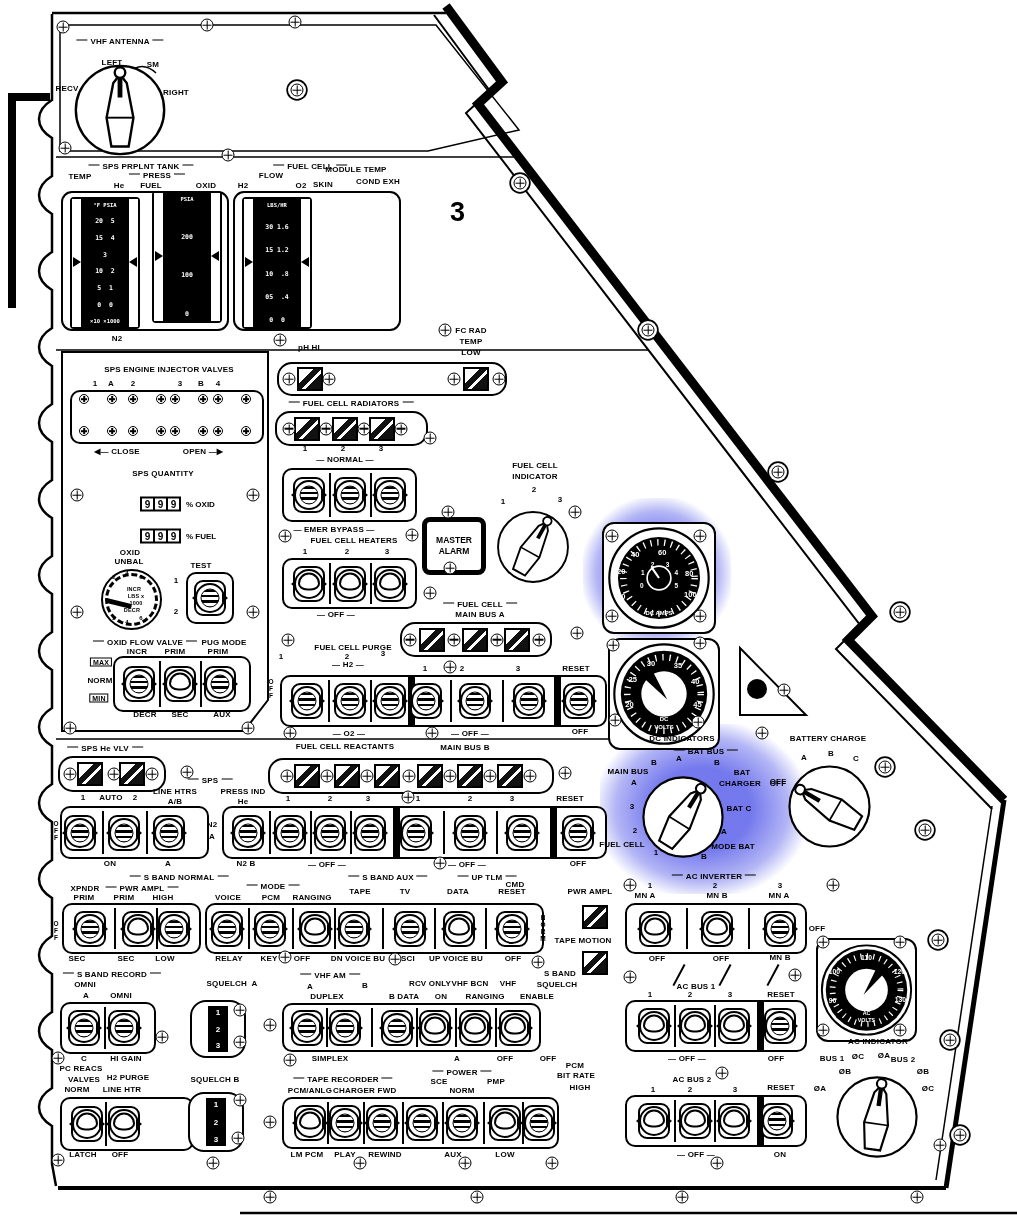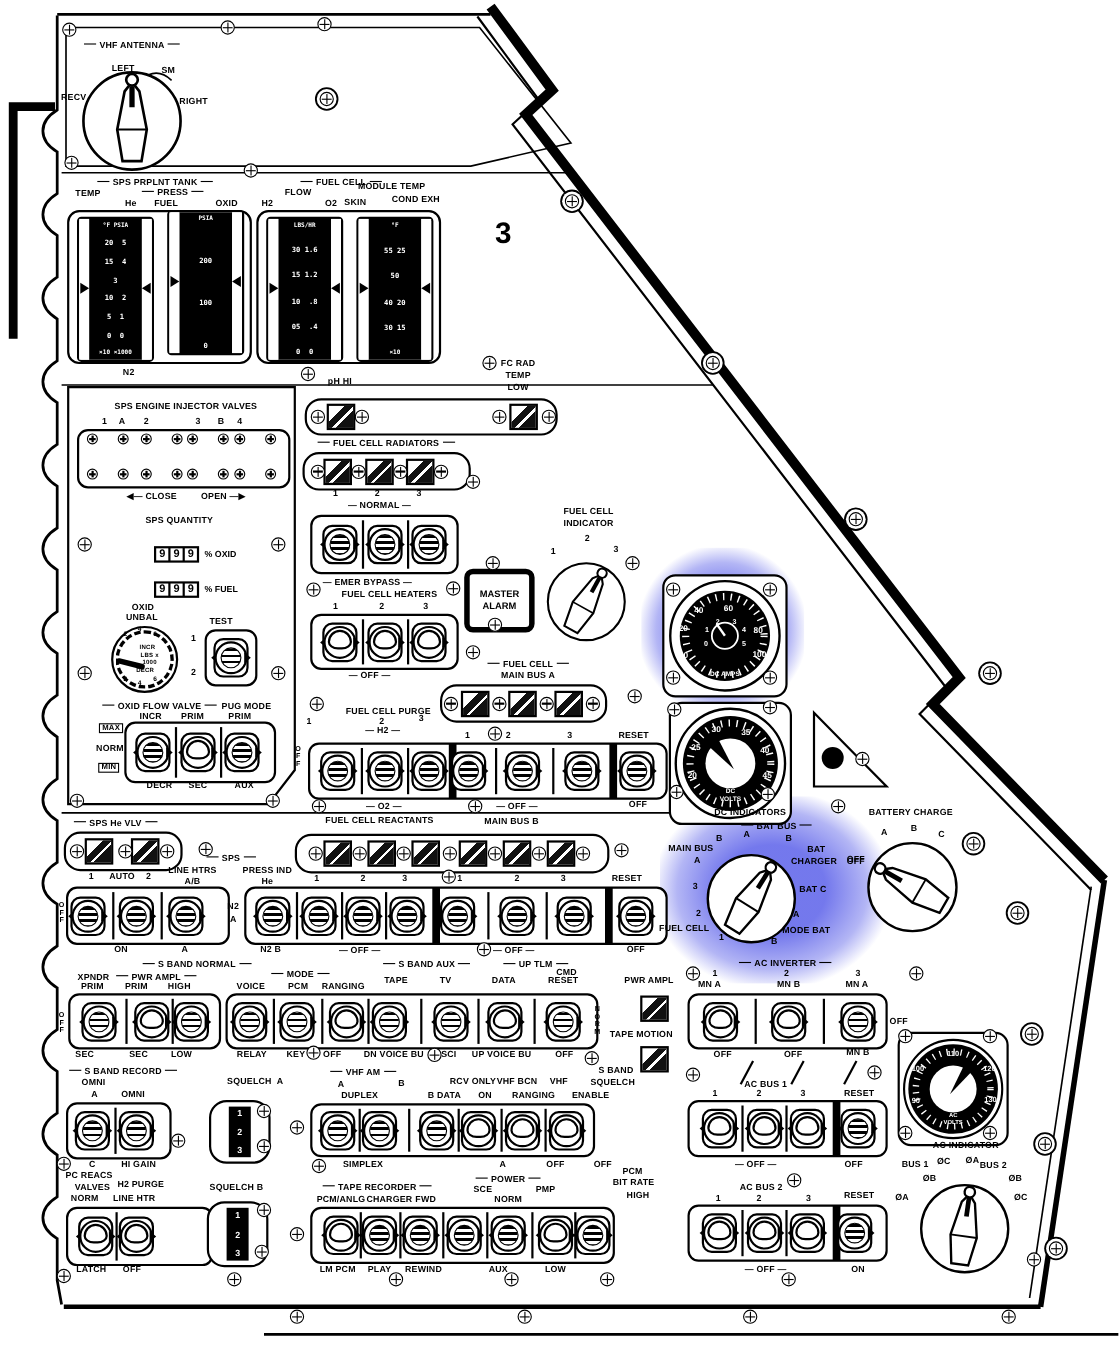--- a/index.html
+++ b/index.html
@@ -129,25 +129,20 @@
 <div class="gauge" style="left:152px;top:191px;width:66px;height:128px">
       <div class="strip"></div>
       <div class="tape"><b class="gh">PSIA</b><b>200</b><b>100</b><b>0</b></div>
       <div class="strip"></div>
     </div>
 <div class="gauge" style="left:242px;top:197px;width:66px;height:128px">
       <div class="strip"></div>
       <div class="tape"><b class="gh">LBS/HR</b><b>30 1.6</b><b>15 1.2</b><b>10  .8</b><b>05  .4</b><b>0  0</b></div>
       <div class="strip"></div>
     </div>
-<div class="gauge" style="left:324px;top:197px;width:66px;height:128px">
-      <div class="strip"></div>
-      <div class="tape"><b class="gh">°F</b><b>55 25</b><b>50</b><b>40 20</b><b>30 15</b><b class="gf">×10</b></div>
-      <div class="strip"></div>
-    </div>
 
 <b class="lb" style="left:309px;top:347px">pH HI</b>
 <b class="lb" style="left:471px;top:330px">FC RAD</b>
 <b class="lb" style="left:471px;top:341px">TEMP</b>
 <b class="lb" style="left:471px;top:352px">LOW</b>
 <div class="pill" style="left:277px;top:362px;width:226px;height:30px">
       <i class="screw" style="left: 10px; top: 50%;"></i>
       <span class="tb" style="left: 31px; top: 50%;"></span>
       <i class="screw" style="left: 50px; top: 50%;"></i>
       <i class="screw" style="left: 175px; top: 50%;"></i>
@@ -229,21 +224,21 @@
 <b class="lb" style="left:111px;top:383px">A</b>
 <b class="lb" style="left:133px;top:383px">2</b>
 <b class="lb" style="left:180px;top:383px">3</b>
 <b class="lb" style="left:201px;top:383px">B</b>
 <b class="lb" style="left:218px;top:383px">4</b>
 <div class="bank" style="left:70px;top:390px;width:190px;height:50px"></div>
 <div class="valve" style="left:98px;top:415px"></div>
 <div class="valve" style="left:147px;top:415px"></div>
 <div class="valve" style="left:189px;top:415px"></div>
 <div class="valve" style="left:232px;top:415px"></div>
-<b class="lb" style="left:138px;top:451px">◀— CLOSE</b>
+<b class="lb" style="left:117px;top:451px">◀— CLOSE</b>
 <b class="lb" style="left:203px;top:451px">OPEN —▶</b>
 
 <b class="lb" style="left:163px;top:473px">SPS QUANTITY</b>
 <div class="readout" style="left:140px;top:504px">
       <b>9</b>
       <b>9</b>
       <b>9</b>
     </div>
 <b class="lbl" style="left:186px;top:504px">% OXID</b>
 <div class="readout" style="left:140px;top:536px">

